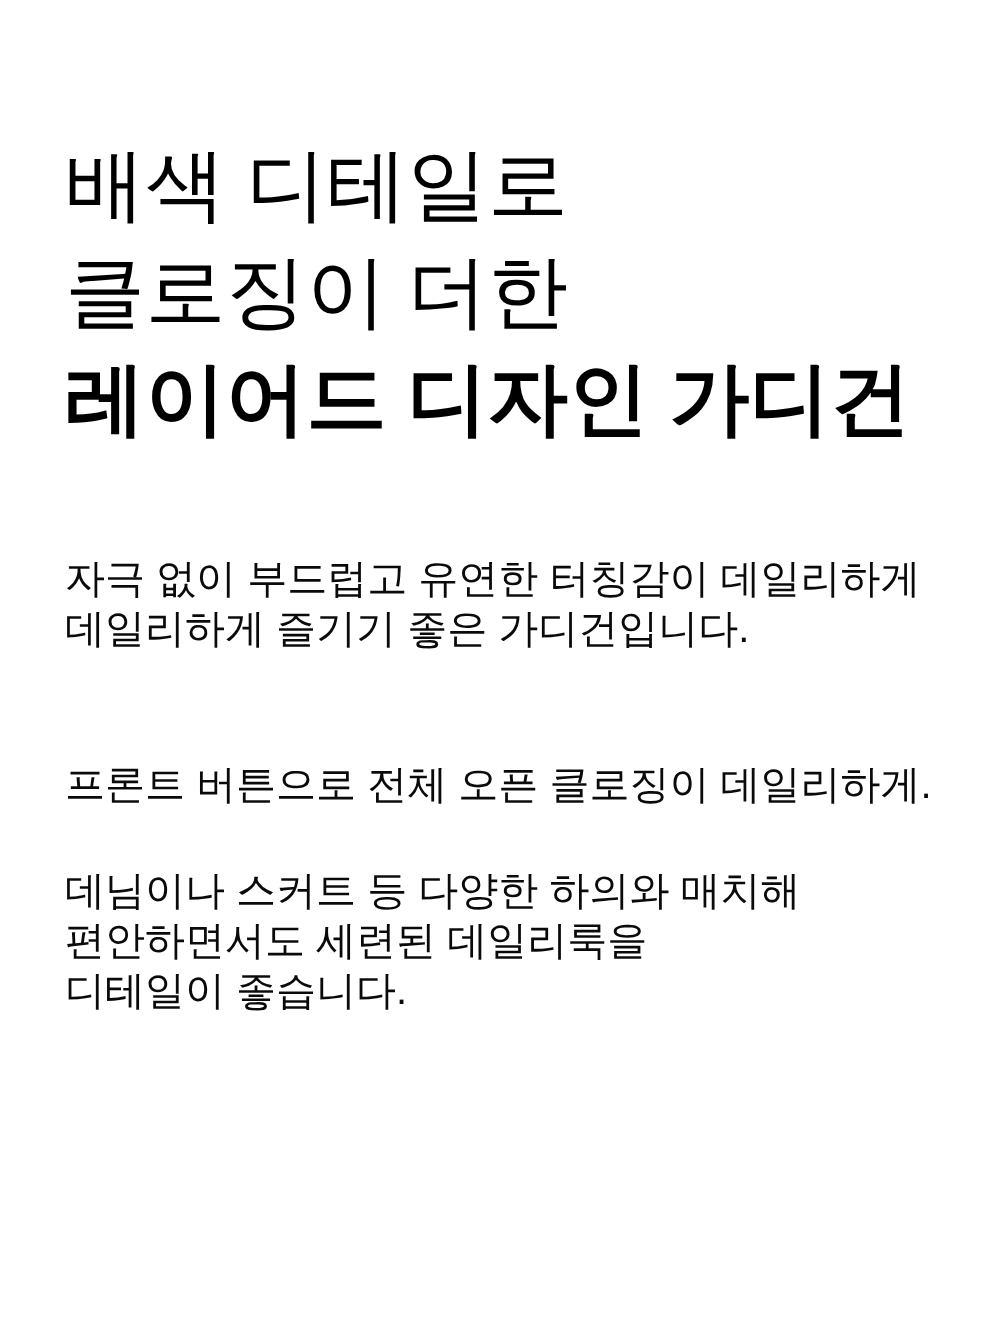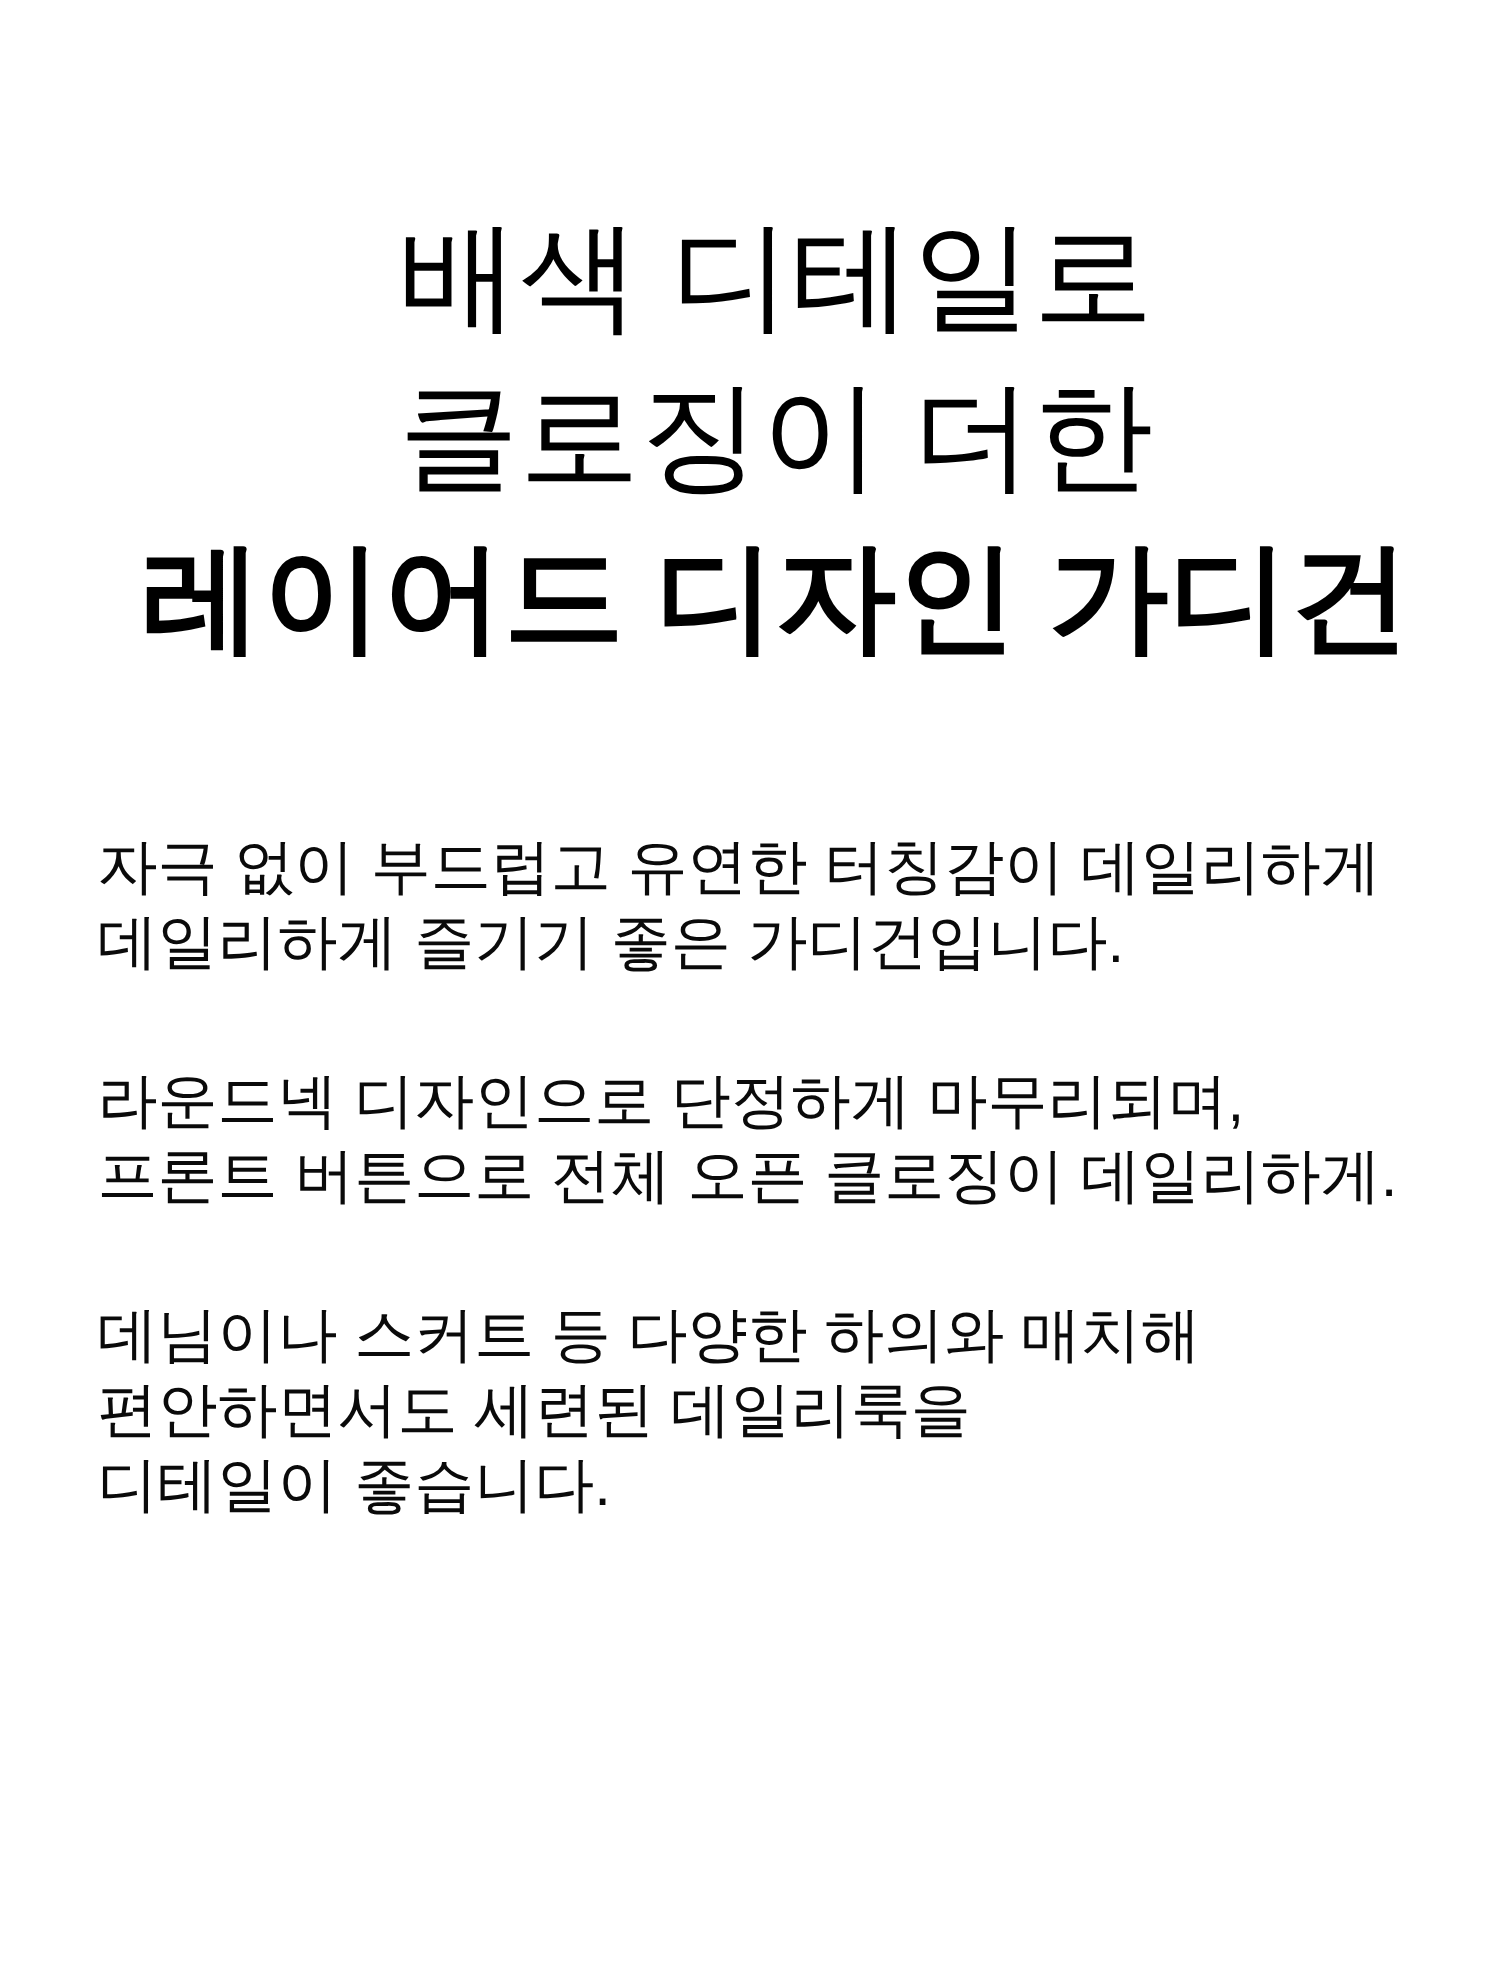--- a/index.html
+++ b/index.html
@@ -20,21 +20,20 @@
     background: #ffffff;
   }
   .headline {
     margin: 0;
     font-family: "Liberation Serif", "DejaVu Serif", serif;
     font-weight: 400;
     font-size: 80px;
     line-height: 107px;
     letter-spacing: 0.5px;
     color: #000000;
-    text-align: center;
   }
   .h-line {
     display: block;
     white-space: nowrap;
   }
   .h-line.bold {
     font-weight: 700;
   }
   .paragraphs {
     margin-top: 100px;
@@ -65,21 +64,21 @@
   </h1>
 
   <section class="paragraphs">
 
     <p class="para">
       <span>자극 없이 부드럽고 유연한 터칭감이 데일리하게</span><br>
       <span>데일리하게 즐기기 좋은 가디건입니다.</span>
     </p>
 
     <p class="para">
-      <span>라운드넥 디자인으로 단정하게 마무리되며,</span><br>
+      <br>
       <span>프론트 버튼으로 전체 오픈 클로징이 데일리하게.</span>
     </p>
 
 
     <p class="para">
       <span>데님이나 스커트 등 다양한 하의와 매치해</span><br>
       <span>편안하면서도 세련된 데일리룩을</span><br>
       <span>디테일이 좋습니다.</span>
     </p>
 

